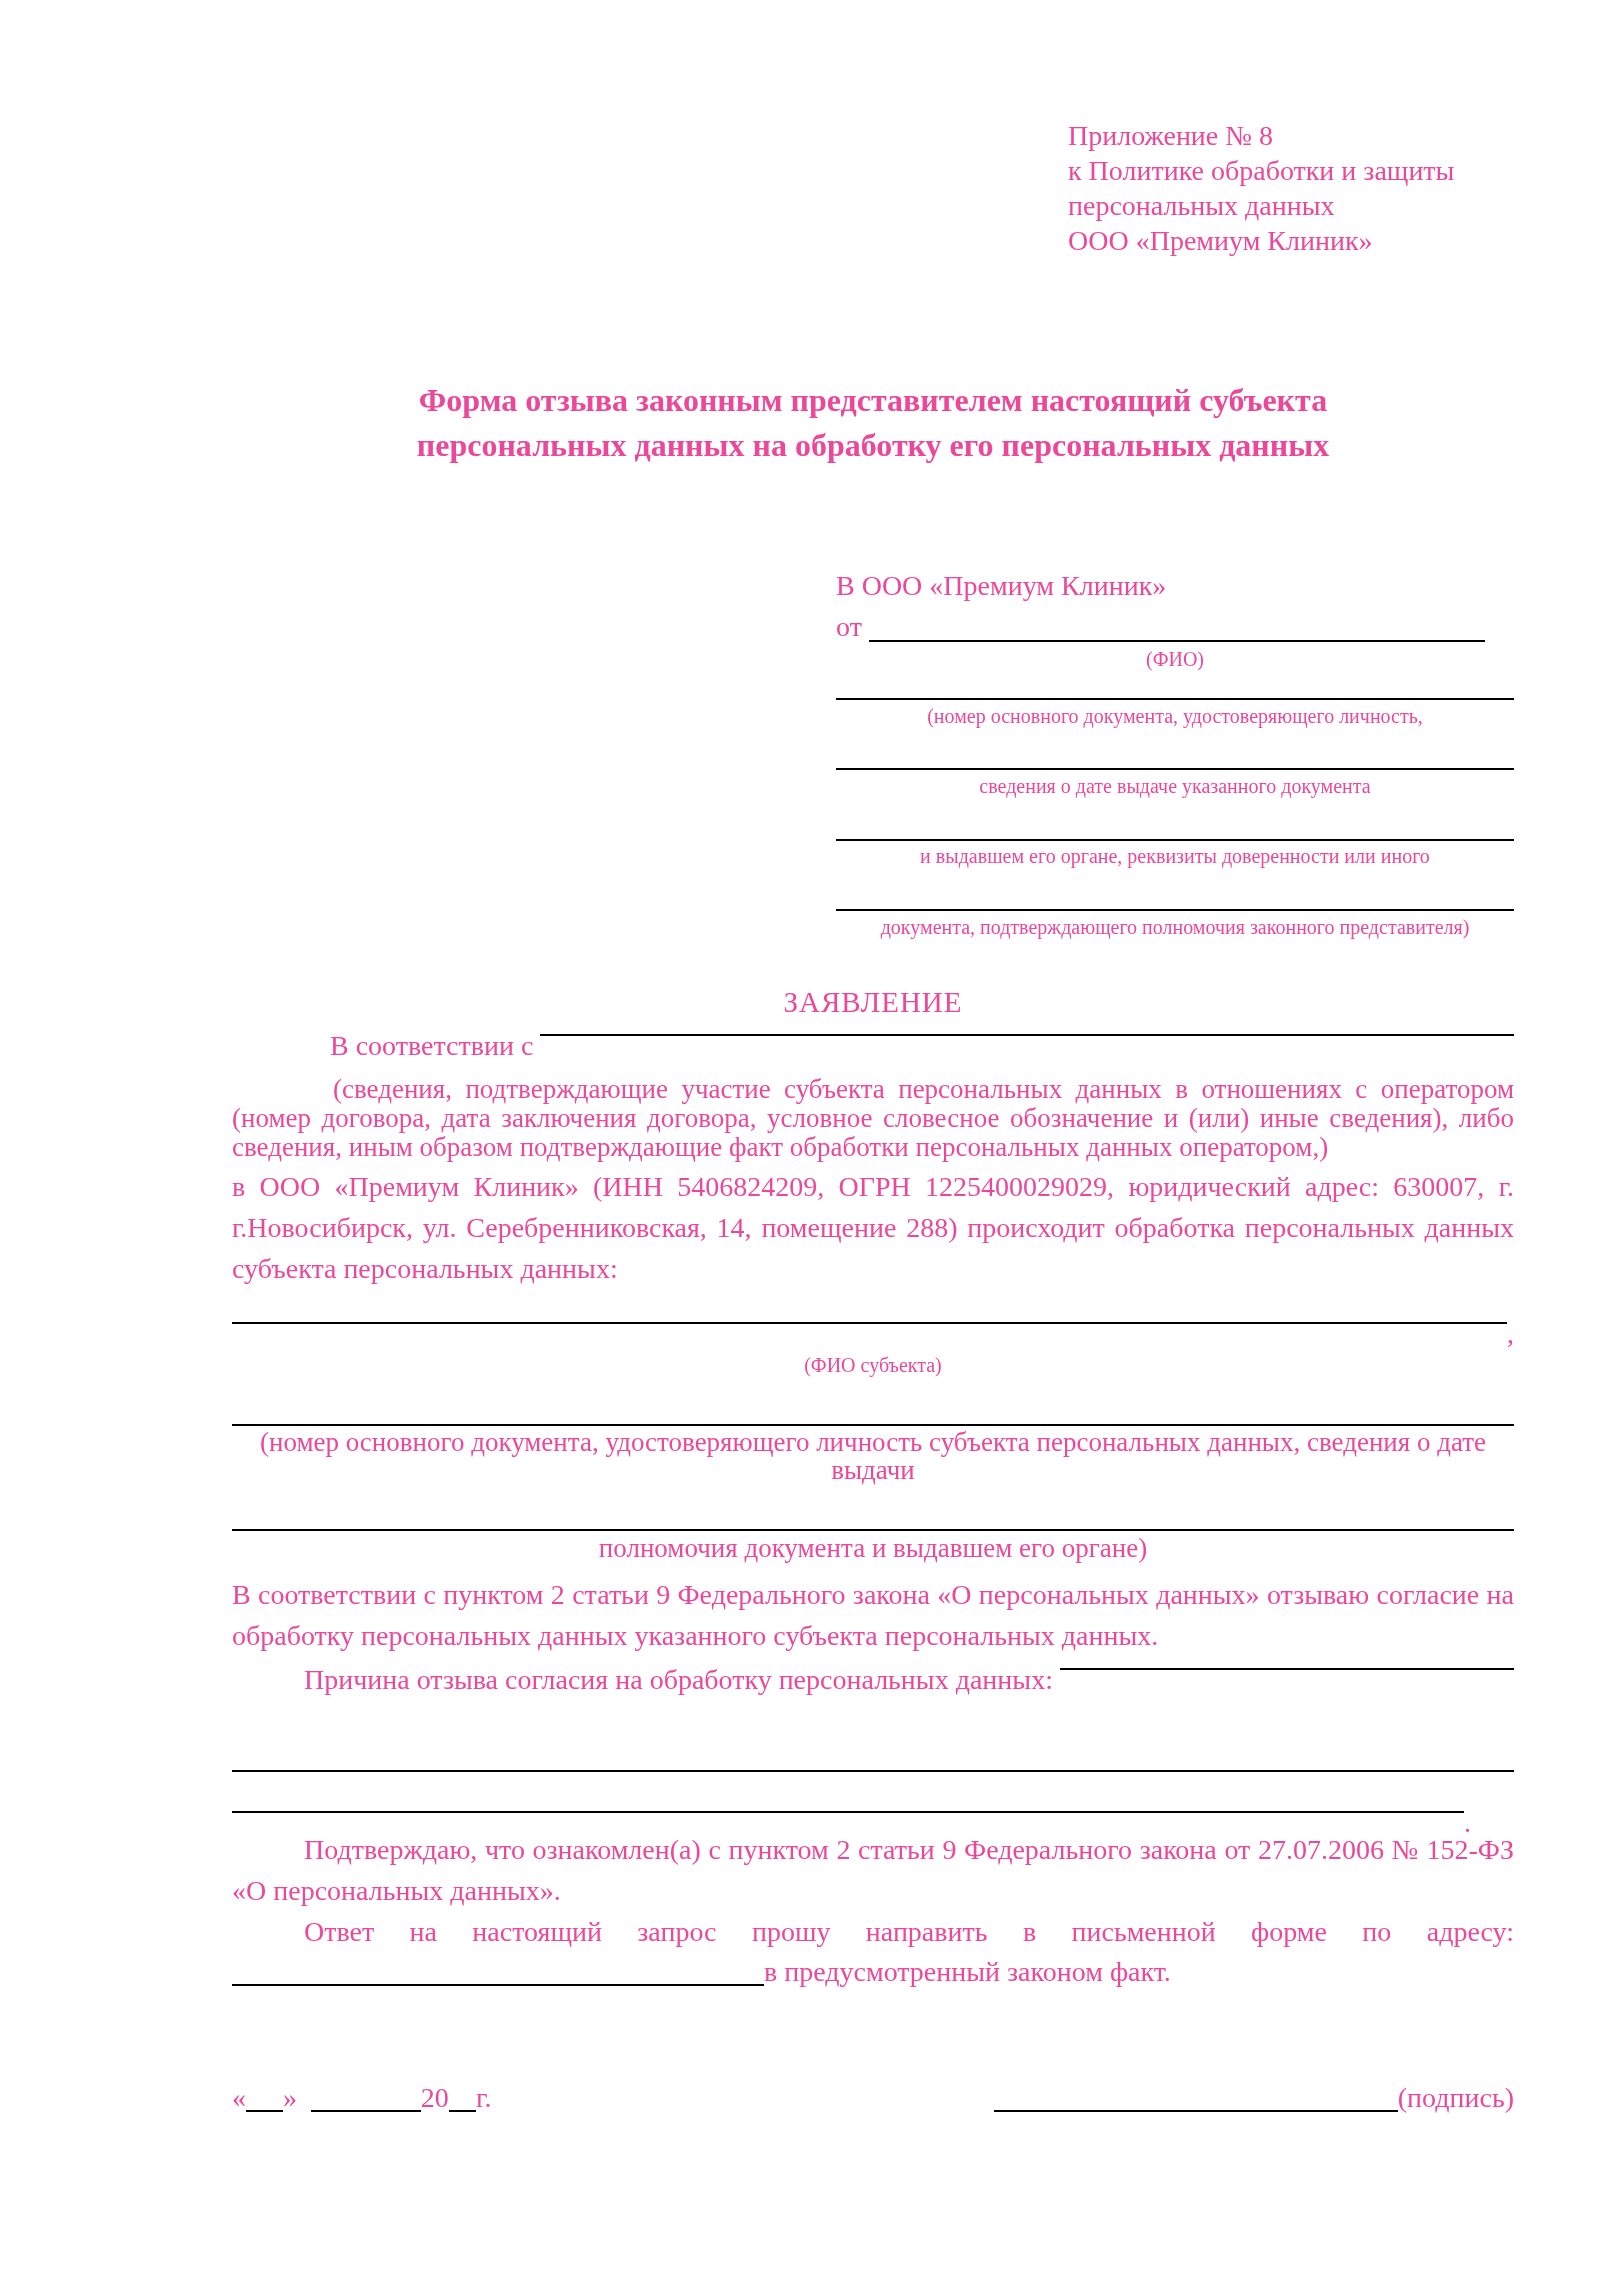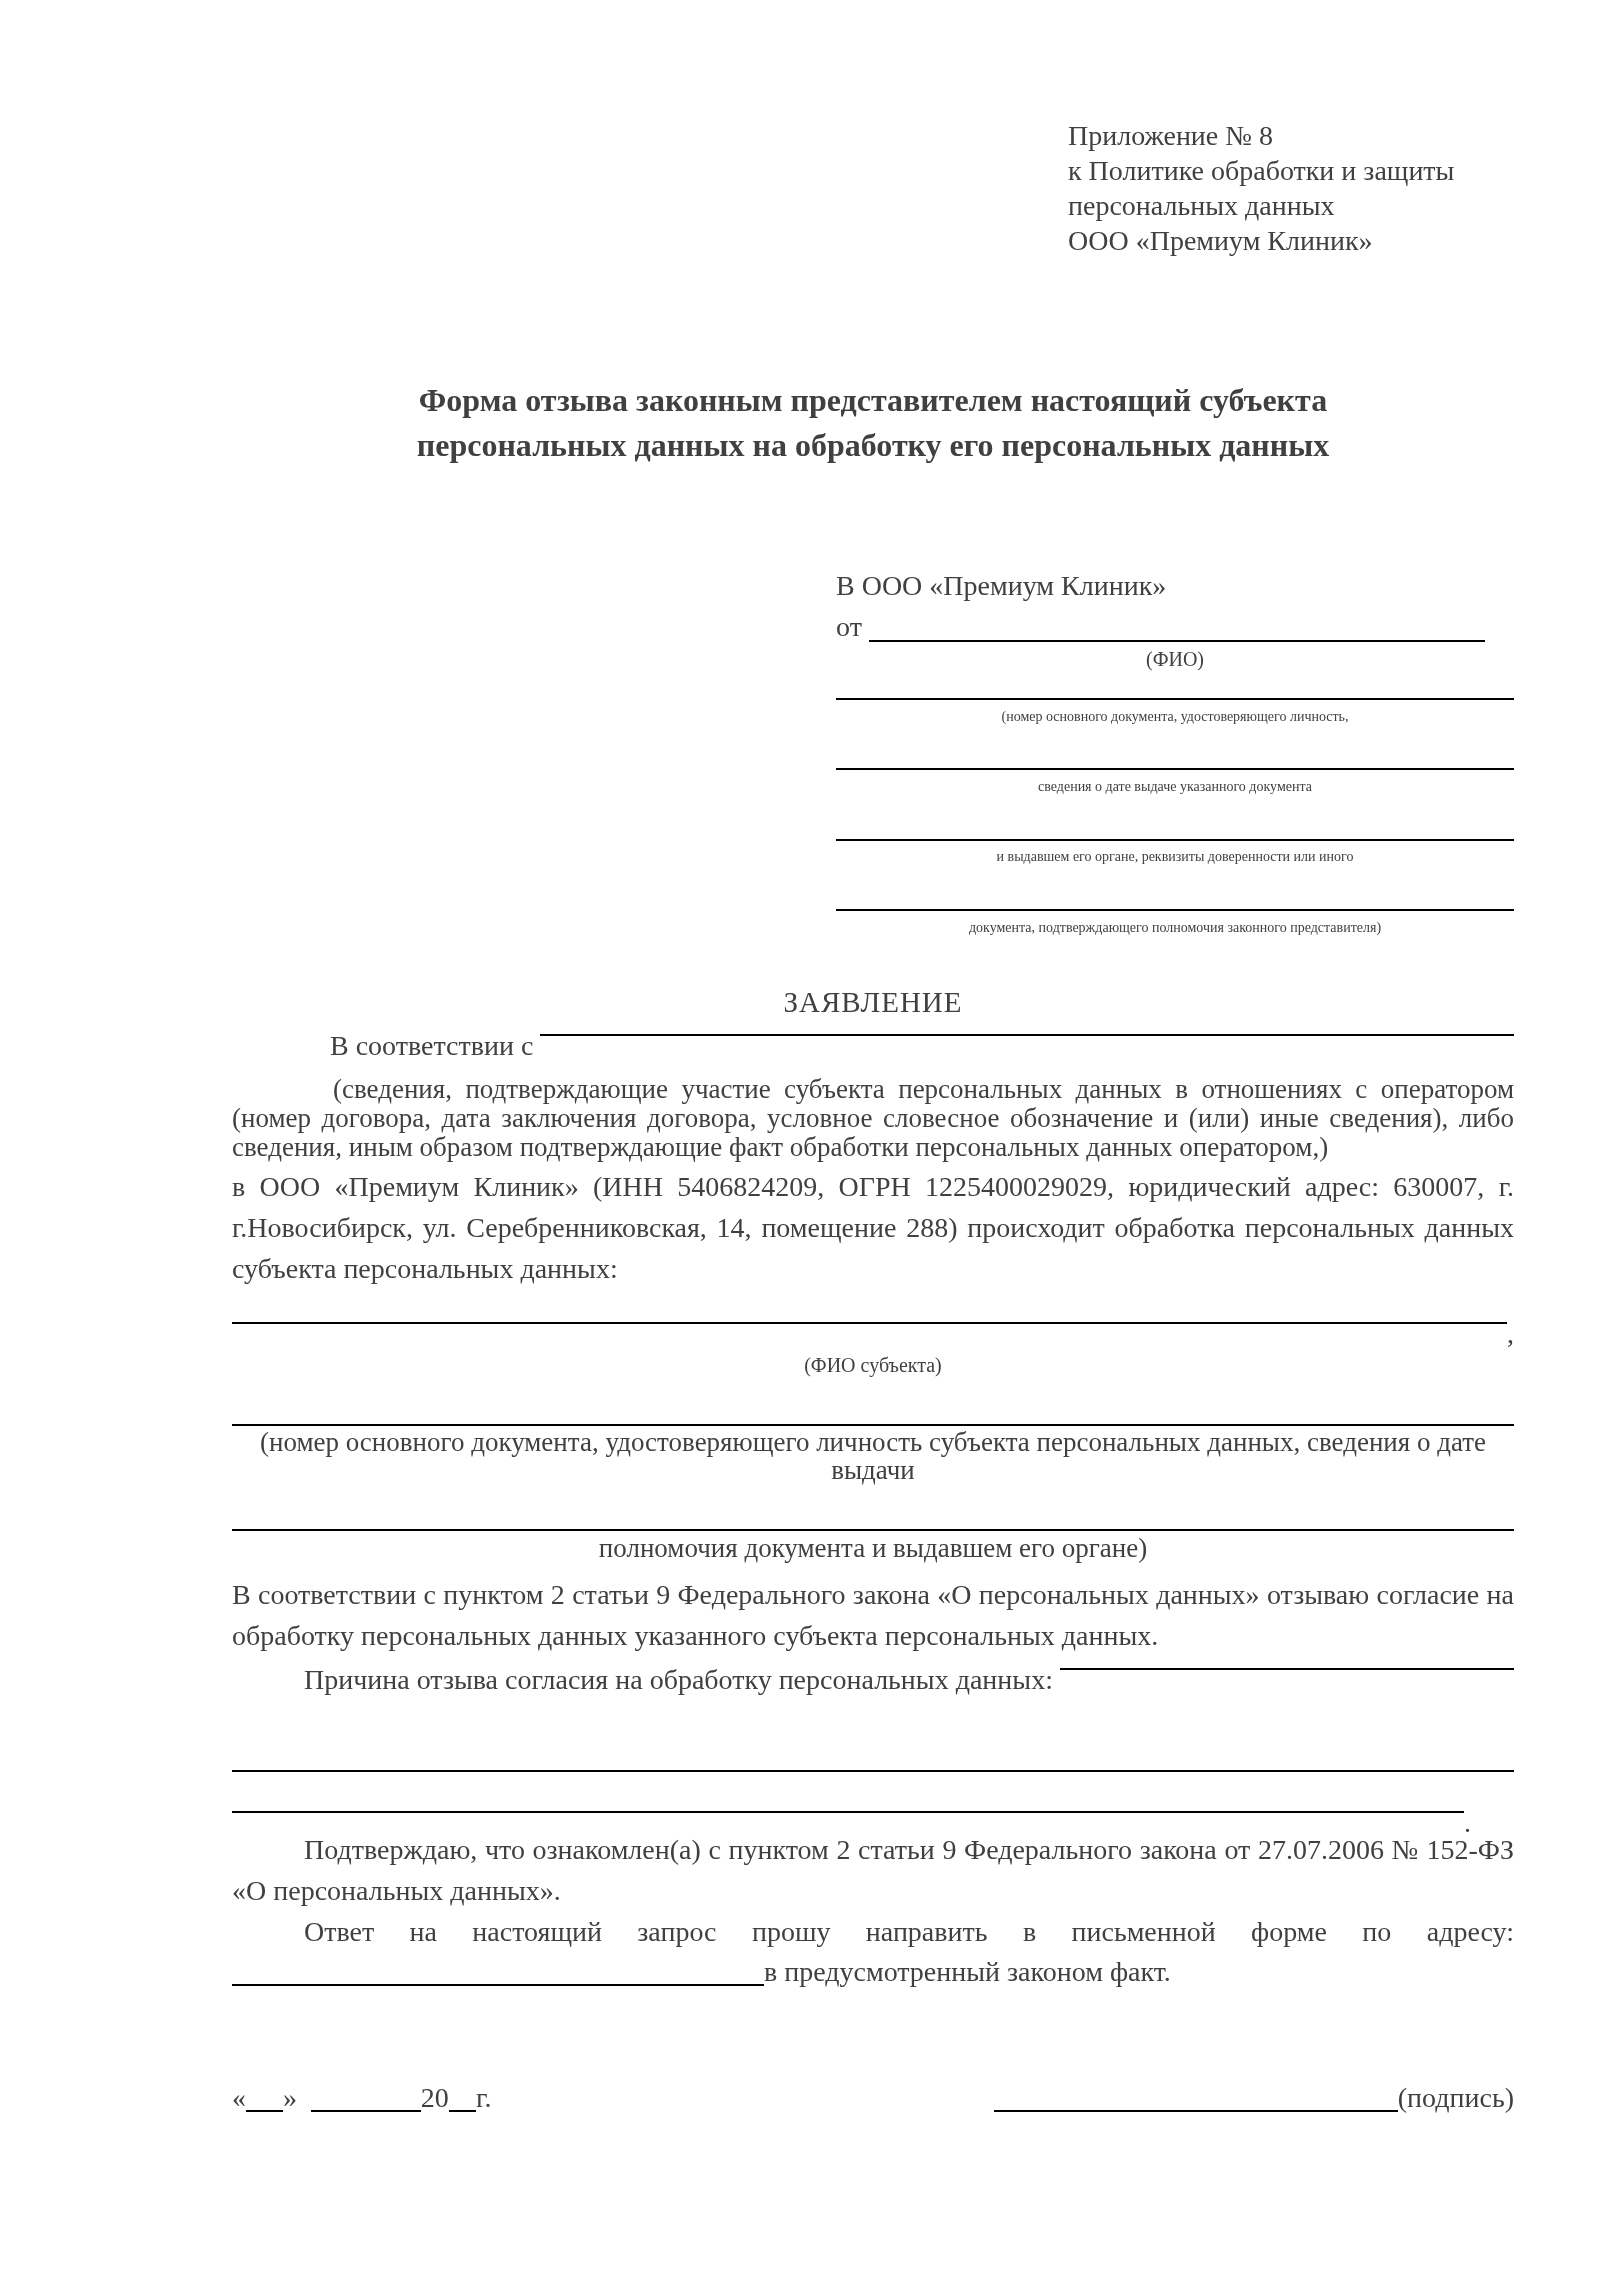--- a/index.html
+++ b/index.html
@@ -2,21 +2,21 @@
 <html lang="ru"><head>
 <meta charset="utf-8">
 <style>
   html,body { margin:0; padding:0; background:#888; }
   .page {
     position: relative;
     width: 1621px;
     height: 2293px;
     margin: 0 auto;
     background: #ffffff;
-    color: #404040;
+    color: #ec4899;
     font-family: "Liberation Serif", "DejaVu Serif", serif;
     font-size: 28px;
     overflow: hidden;
   }
   .content {
     position: absolute;
     left: 232px;
     top: 0;
     width: 1282px;
   }
@@ -61,21 +61,21 @@
   .addressee {
     margin: 98px 0 0 604px;
     width: 678px;
   }
   .addr-to { line-height: 39px; }
   .addr-from-row { margin-top: 5.9px; }
   .addr-from-row .bl { width: 616px; }
   .addr-fio { margin-top: 3.9px; }
   .fieldrow1 { margin-top: 25.5px; }
   .fieldrow  { margin-top: 39px; }
-  .fieldrow1 .caption, .fieldrow .caption { margin-top: 3.9px; font-size: 14px; }
+  .fieldrow1 .caption, .fieldrow .caption { margin-top: 3.9px; font-size: 20px; }
 
   
   .zayavlenie {
     margin-top: 43px;
     text-align: center;
     font-size: 29px;
     line-height: 39px;
     letter-spacing: 1px;
   }
   .accordance-row { margin-top: 7.8px; padding-left: 98px; height: 43px; }

